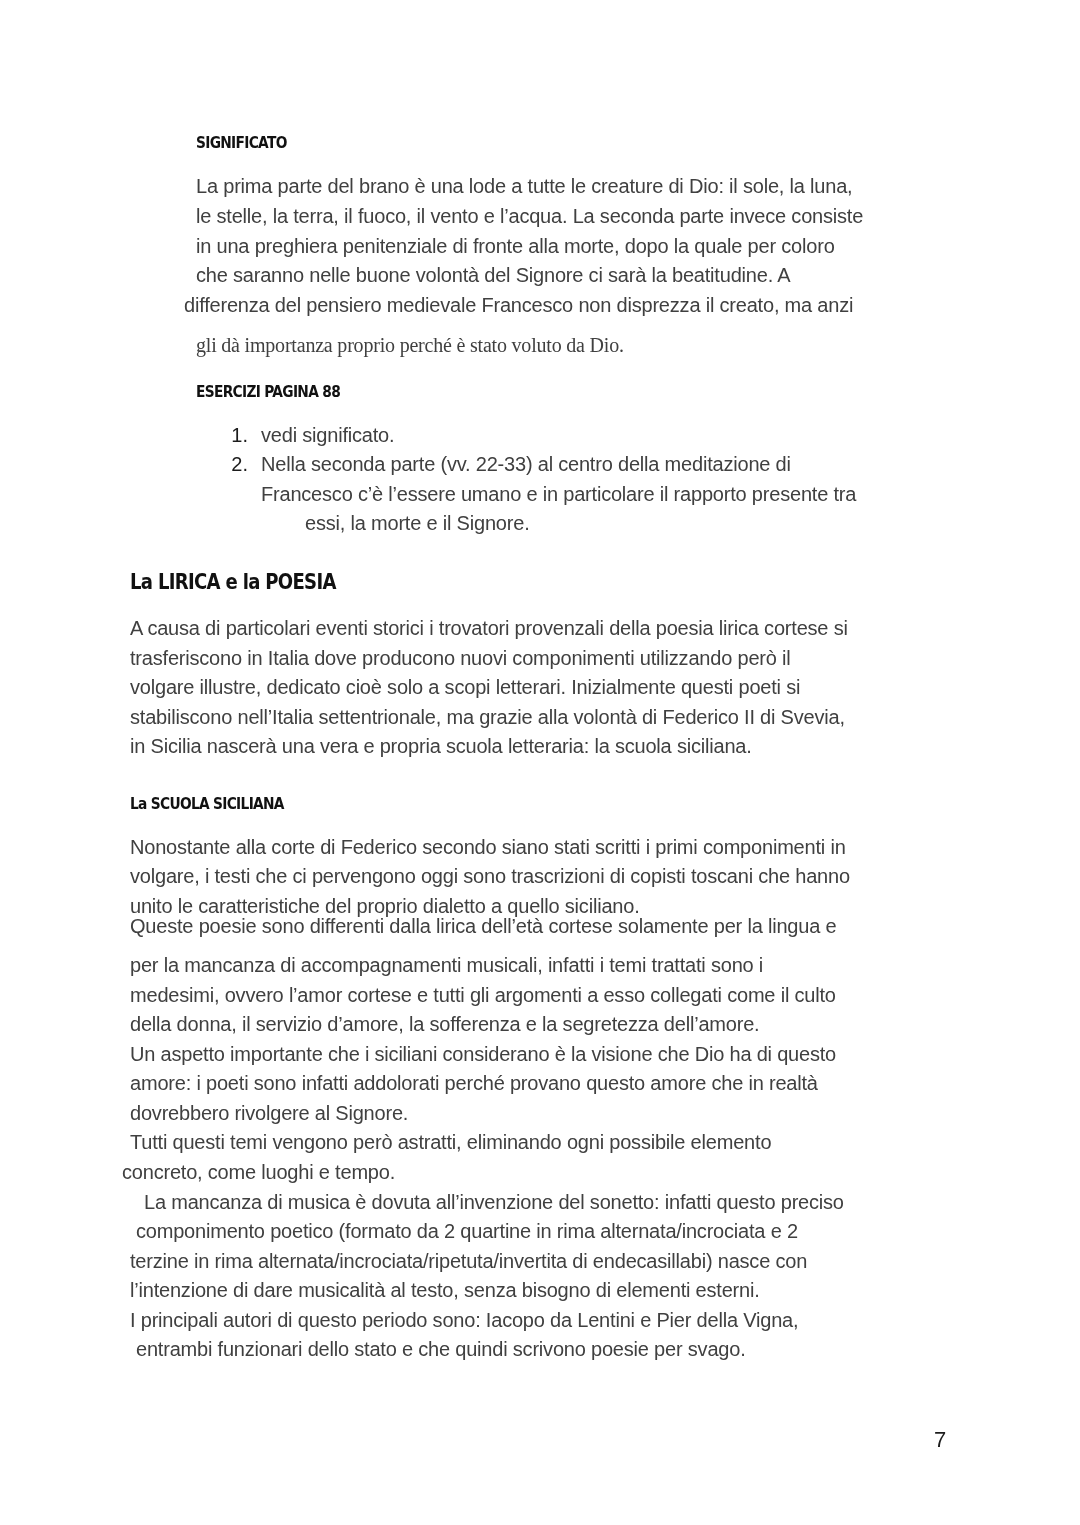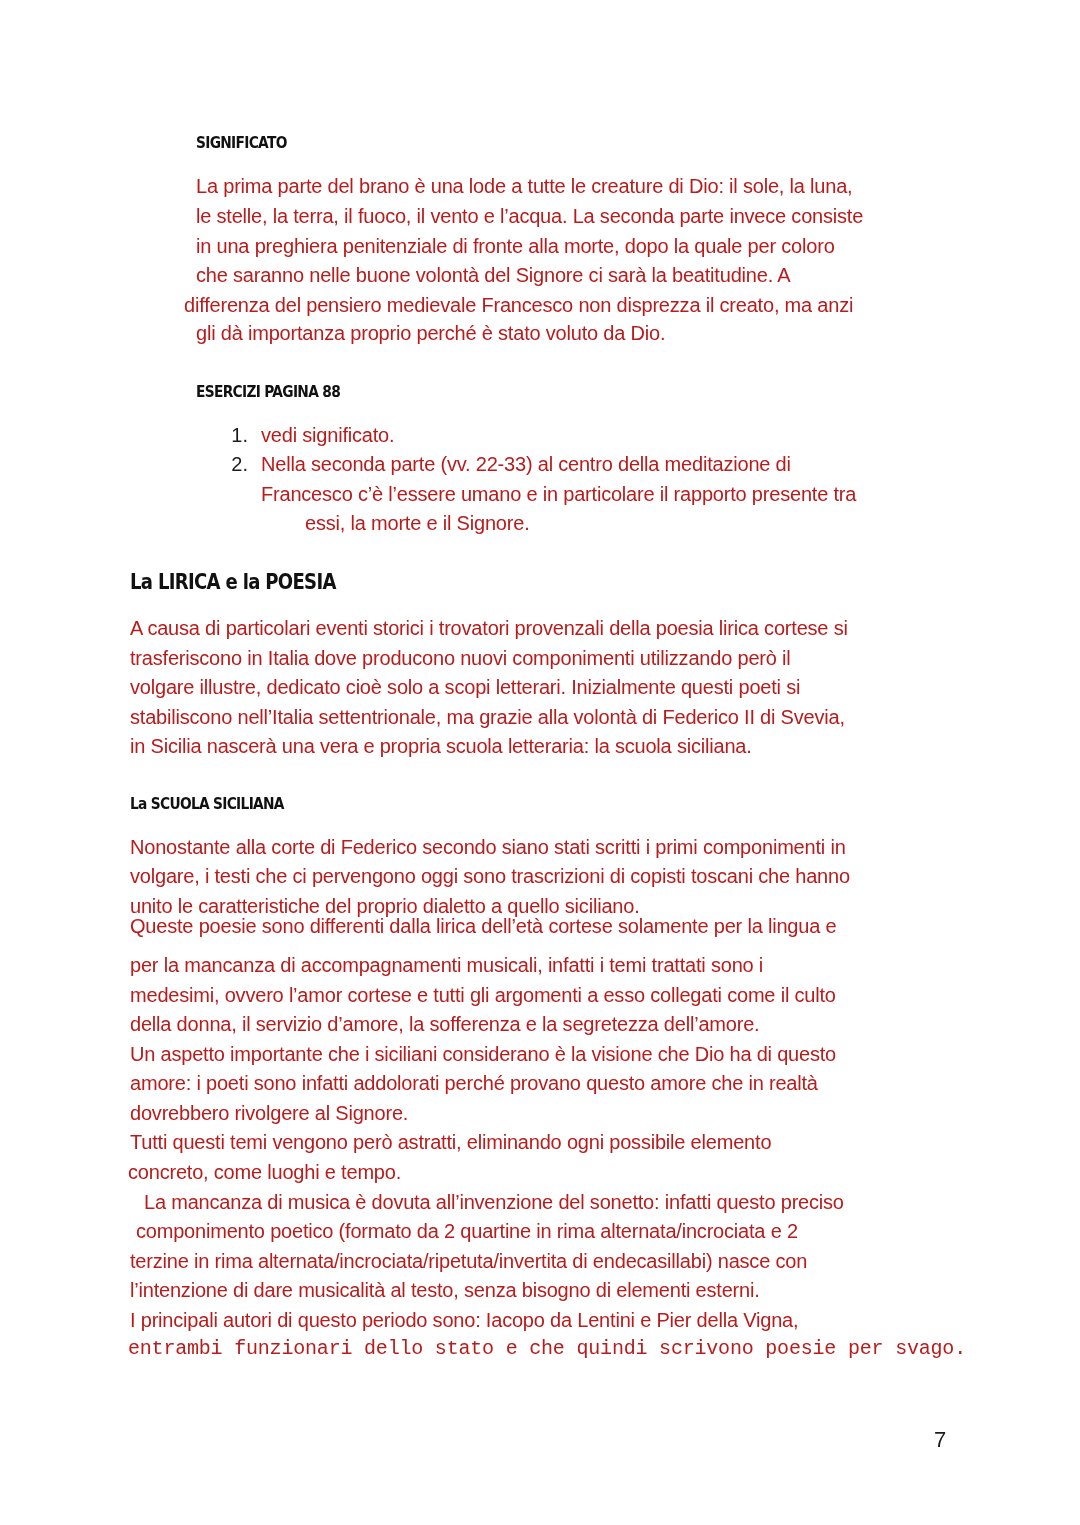--- a/index.html
+++ b/index.html
@@ -1,39 +1,39 @@
 <!DOCTYPE html>
 <html><head>
 <meta charset="utf-8">
 <style>
   html, body { margin: 0; padding: 0; background: #ffffff; }
   body { width: 1080px; height: 1525px; position: relative; overflow: hidden;
          font-family: "Liberation Sans", sans-serif; color: #1a1a1a; }
   .line { position: absolute; white-space: nowrap; font-size: 20px; line-height: 30px;
-          letter-spacing: -0.2px; color: #b91c1c; }
+          letter-spacing: -0.2px; color: #404040; }
   .h-small { position: absolute; white-space: nowrap; font-size: 16px; font-weight: bold;
              letter-spacing: -0.8px; color: #111; font-family: "DejaVu Sans", sans-serif;
              transform: scaleX(0.86); transform-origin: left center; }
   .h-large { position: absolute; white-space: nowrap; font-size: 21px; font-weight: bold;
              letter-spacing: -0.8px; color: #111; font-family: "DejaVu Sans", sans-serif;
              transform: scaleX(0.86); transform-origin: left center; }
   .num { position: absolute; font-size: 20px; line-height: 30px; color: #1c1c1c; text-align: right; width: 30px; }
   .pagenum { position: absolute; font-size: 22px; color: #1c1c1c; }
 </style>
 </head>
 <body>
 
 <div class="h-small" style="left:196px; top:133px;">SIGNIFICATO</div>
 <div>
   <div class="line" style="left:196px; top:171px;">La prima parte del brano è una lode a tutte le creature di Dio: il sole, la luna,</div>
   <div class="line" style="left:196px; top:201px;">le stelle, la terra, il fuoco, il vento e l’acqua. La seconda parte invece consiste</div>
   <div class="line" style="left:196px; top:231px;">in una preghiera penitenziale di fronte alla morte, dopo la quale per coloro</div>
   <div class="line" style="left:196px; top:260px;">che saranno nelle buone volontà del Signore ci sarà la beatitudine. A</div>
   <div class="line" style="left:184px; top:290px;">differenza del pensiero medievale Francesco non disprezza il creato, ma anzi</div>
-  <div class="line" style="left:196px; top:318px;">gli dà importanza proprio perché è stato voluto da Dio.</div>
+  <div class="line" style="left:196px; top:330px;font-family:Liberation Serif, serif;">gli dà importanza proprio perché è stato voluto da Dio.</div>
 </div>
 
 <div class="h-small" style="left:196px; top:382px;">ESERCIZI PAGINA 88</div>
 <div>
   <div>
     <div class="num" style="left:218px; top:420px;">1.</div>
     <div class="line" style="left:261px; top:420px;">vedi significato.</div>
   </div>
   <div>
     <div class="num" style="left:218px; top:449px;">2.</div>
@@ -58,22 +58,22 @@
   <div class="line" style="left:130px; top:861px;">volgare, i testi che ci pervengono oggi sono trascrizioni di copisti toscani che hanno</div>
   <div class="line" style="left:130px; top:891px;">unito le caratteristiche del proprio dialetto a quello siciliano.</div>
   <div class="line" style="left:130px; top:911px;">Queste poesie sono differenti dalla lirica dell’età cortese solamente per la lingua e</div>
   <div class="line" style="left:130px; top:950px;">per la mancanza di accompagnamenti musicali, infatti i temi trattati sono i</div>
   <div class="line" style="left:130px; top:980px;">medesimi, ovvero l’amor cortese e tutti gli argomenti a esso collegati come il culto</div>
   <div class="line" style="left:130px; top:1009px;">della donna, il servizio d’amore, la sofferenza e la segretezza dell’amore.</div>
   <div class="line" style="left:130px; top:1039px;">Un aspetto importante che i siciliani considerano è la visione che Dio ha di questo</div>
   <div class="line" style="left:130px; top:1068px;">amore: i poeti sono infatti addolorati perché provano questo amore che in realtà</div>
   <div class="line" style="left:130px; top:1098px;">dovrebbero rivolgere al Signore.</div>
   <div class="line" style="left:130px; top:1127px;">Tutti questi temi vengono però astratti, eliminando ogni possibile elemento</div>
-  <div class="line" style="left:128px; top:1157px;">concreto, come luoghi e tempo.</div>
+  <div class="line" style="left:122px; top:1157px;">concreto, come luoghi e tempo.</div>
   <div class="line" style="left:144px; top:1187px;">La mancanza di musica è dovuta all’invenzione del sonetto: infatti questo preciso</div>
   <div class="line" style="left:136px; top:1216px;">componimento poetico (formato da 2 quartine in rima alternata/incrociata e 2</div>
   <div class="line" style="left:130px; top:1246px;">terzine in rima alternata/incrociata/ripetuta/invertita di endecasillabi) nasce con</div>
   <div class="line" style="left:130px; top:1275px;">l’intenzione di dare musicalità al testo, senza bisogno di elementi esterni.</div>
   <div class="line" style="left:130px; top:1305px;">I principali autori di questo periodo sono: Iacopo da Lentini e Pier della Vigna,</div>
-  <div class="line" style="left:128px; top:1334px;font-family:Liberation Mono, monospace;">entrambi funzionari dello stato e che quindi scrivono poesie per svago.</div>
+  <div class="line" style="left:136px; top:1334px;">entrambi funzionari dello stato e che quindi scrivono poesie per svago.</div>
 </div>
 
 <div class="pagenum" style="left:934px; top:1427px;">7</div>
 
 </body></html>

